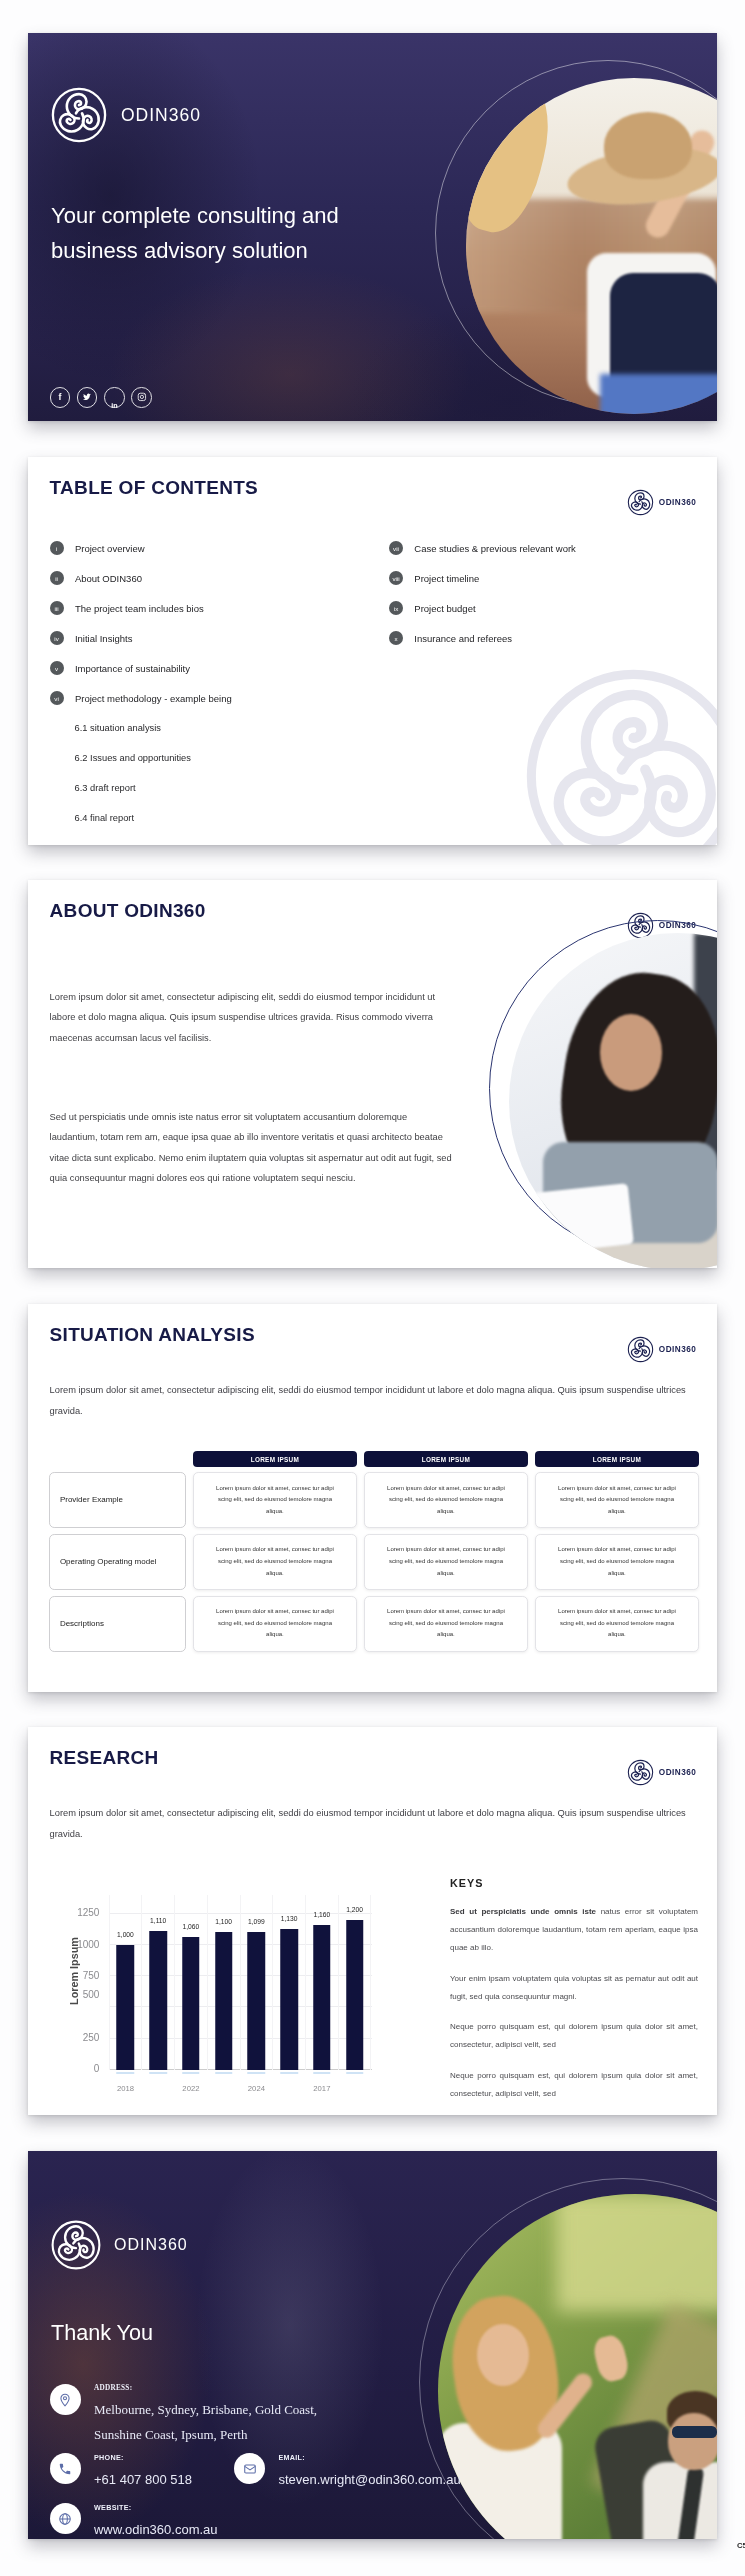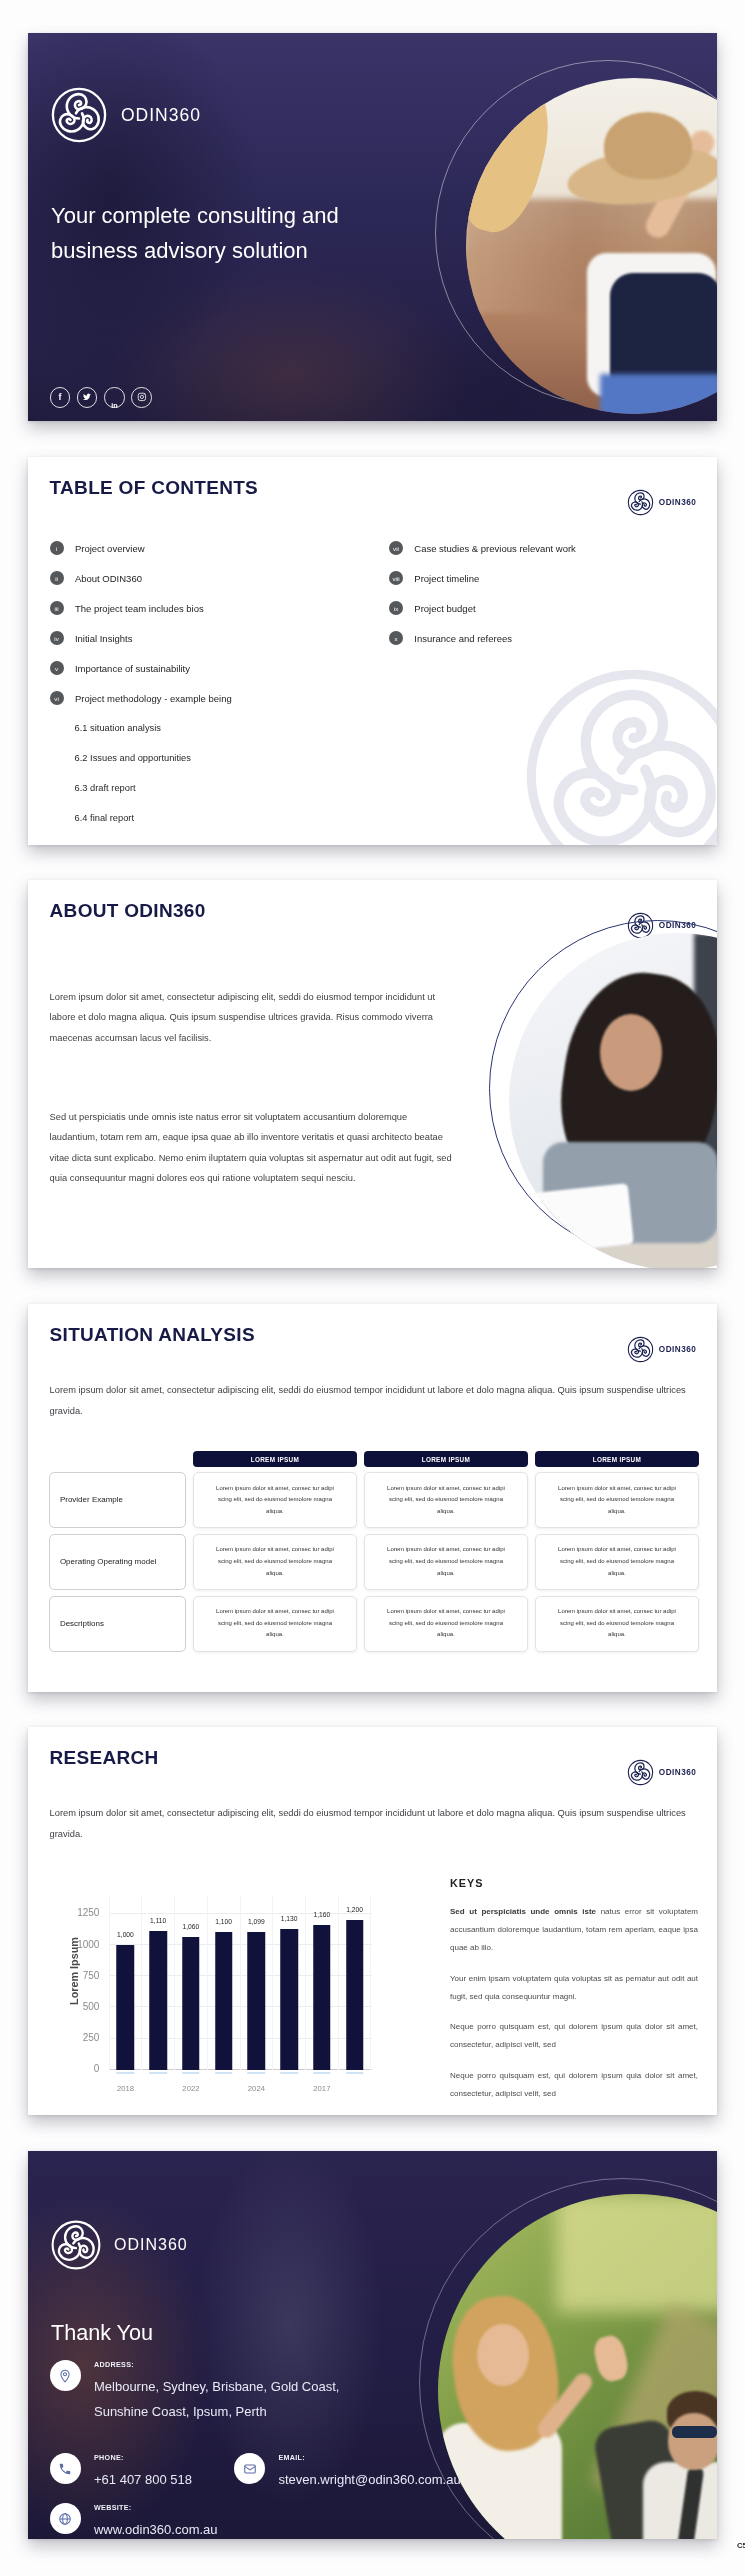--- a/index.html
+++ b/index.html
@@ -117,21 +117,21 @@
   .s6-logo { position:absolute; left:21.6px; top:68px; display:flex; align-items:center; gap:12.4px; color:#fff; }
   .s6-logo svg { width:52px; height:52px; }
   .s6-logo .logo-txt { font-size:16px; letter-spacing:1px; font-weight:400; }
   .s6-heading { position:absolute; left:23px; top:169px; font-size:21.6px; font-weight:500; color:#fff; }
   .contact { position:absolute; display:flex; gap:13.4px; color:#eef0fa; }
   .c-icon { width:31px; height:31px; border-radius:50%; background:#fff; flex:0 0 31px;
             display:flex; align-items:center; justify-content:center; color:#5c6da8; }
   .c-icon svg { width:14px; height:14px; }
   .c-label { font-size:7.2px; font-weight:bold; letter-spacing:0.3px; margin-bottom:4.6px; }
   .c-line { font-size:13px; line-height:1.95; color:#e7e9f6; }
-  #c-address { left:21.6px; top:209px; }
+  #c-address { left:21.6px; top:233px;font-family:Liberation Serif, serif; }
   #c-phone { left:21.6px; top:302px; }
   #c-email { left:206px; top:302px; }
   #c-website { left:21.6px; top:352px; }
   #s6-ring { left:391px; top:27px; width:408px; height:408px; border-color:rgba(235,235,245,.38); border-width:1.5px; }
   #s6-photo { left:410px; top:43px; width:394px; height:394px;
       background:linear-gradient(140deg,#aabf63 0%, #7f9c47 35%, #5d7f38 65%, #8aa04f 100%); }
   #s6-photo .blob { position:absolute; }
   .s6-light { left:30%; top:0; width:45%; height:30%; background:#d9dc90; filter:blur(9.3px); opacity:.8; }
   .s6-path { left:48%; top:30%; width:22%; height:50%; background:#b5a76d; transform:rotate(24deg); filter:blur(7.2px); opacity:.7; }
   .s6-whair { left:4%; top:26%; width:103px; height:155px; background:#d2a35e; border-radius:46%; transform:rotate(-8deg); filter:blur(1.5px); }
@@ -328,21 +328,21 @@
       </svg>
     <span class="logo-txt">ODIN360</span>
   </div>
   <p class="intro">Lorem ipsum dolor sit amet, consectetur adipiscing elit, seddi do eiusmod tempor incididunt ut labore et dolo magna aliqua. Quis ipsum suspendise ultrices gravida.</p>
 
   <div class="chart-wrap">
     <div class="chart-ylabel">Lorem Ipsum</div>
     <div id="chart-yticks">
         <div class="ytick" style="bottom: -4.6px;">0</div>
         <div class="ytick" style="bottom: 27px;">250</div>
-        <div class="ytick" style="bottom: 58px;">500</div>
+        <div class="ytick" style="bottom: 70px;">500</div>
         <div class="ytick" style="bottom: 89px;">750</div>
         <div class="ytick" style="bottom: 120px;">1000</div>
         <div class="ytick" style="bottom: 152px;">1250</div>
       </div>
     <div id="chart-plot">
         <div class="gridline zero" style="bottom: 0px;"></div>
         <div class="gridline" style="bottom: 31px;"></div>
         <div class="gridline" style="bottom: 63px;"></div>
         <div class="gridline" style="bottom: 94px;"></div>
         <div class="gridline" style="bottom: 125px;"></div>

